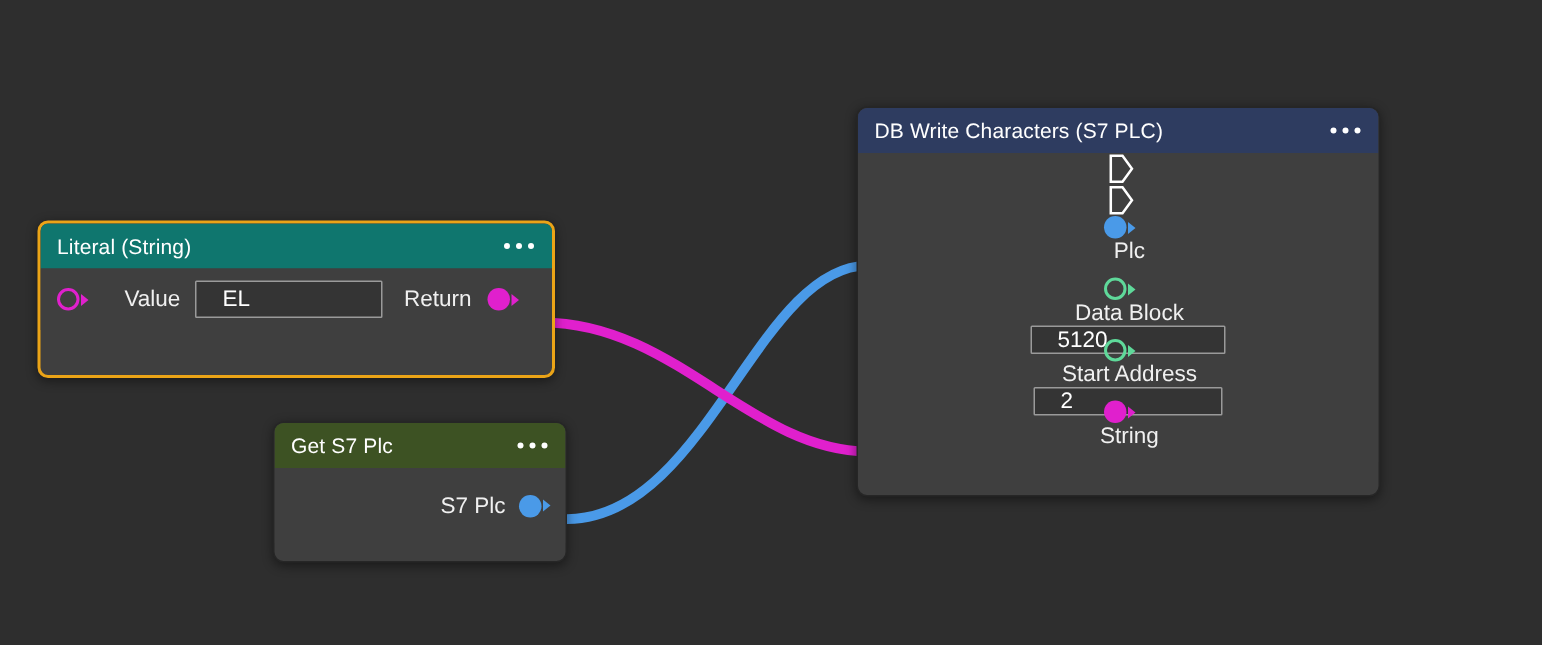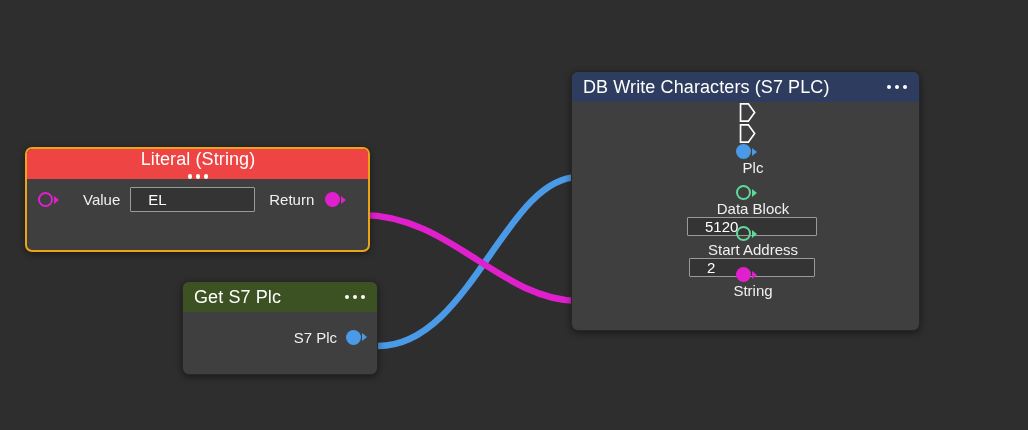--- a/index.html
+++ b/index.html
@@ -57,21 +57,21 @@
     align-items: center;
     justify-content: space-between;
     padding: 0 10px 0 11px;
     box-sizing: border-box;
   }
   .node-header.green  { background: #3d5223; }
   .node-header.blue   { background: #2e3c60; }
 
   .node-title {
     color: #ffffff;
-    font-size: 18px;
+    font-size: 14px;
     letter-spacing: 0.1px;
     white-space: nowrap;
   }
 
   .kebab {
     display: flex;
     gap: 3.5px;
     align-items: center;
     padding: 4px 2px;
     cursor: pointer;
@@ -196,21 +196,21 @@
 <body style="background: rgb(46, 46, 46);">
 
 <div id="canvas">
 
   <svg id="wire-layer" viewBox="0 0 1028 430" width="1028" height="430">
     <path id="wire-blue" fill="none" stroke-width="6.5" stroke-linecap="round" d="M 378 346 C 470 346, 505 178, 578 177" stroke="#4a9ae8"></path>
     <path id="wire-magenta" fill="none" stroke-width="6.5" stroke-linecap="round" d="M 362 215 C 450 215, 500 300, 578 301" stroke="#e020cd"></path>
   </svg>
 
   <div class="node selected" id="node-literal" style="border-color: rgb(235, 164, 23);">
-    <div class="node-header green" style="background: #ef4444; flex-direction: column;">
+    <div class="node-header green" style="background: #0f766e;">
       <span class="node-title">Literal (String)</span>
       <span class="kebab">
         <i></i>
           <i></i>
           <i></i>
       </span>
     </div>
     <div class="node-body">
       <div class="row">
         <span class="pin magenta">

